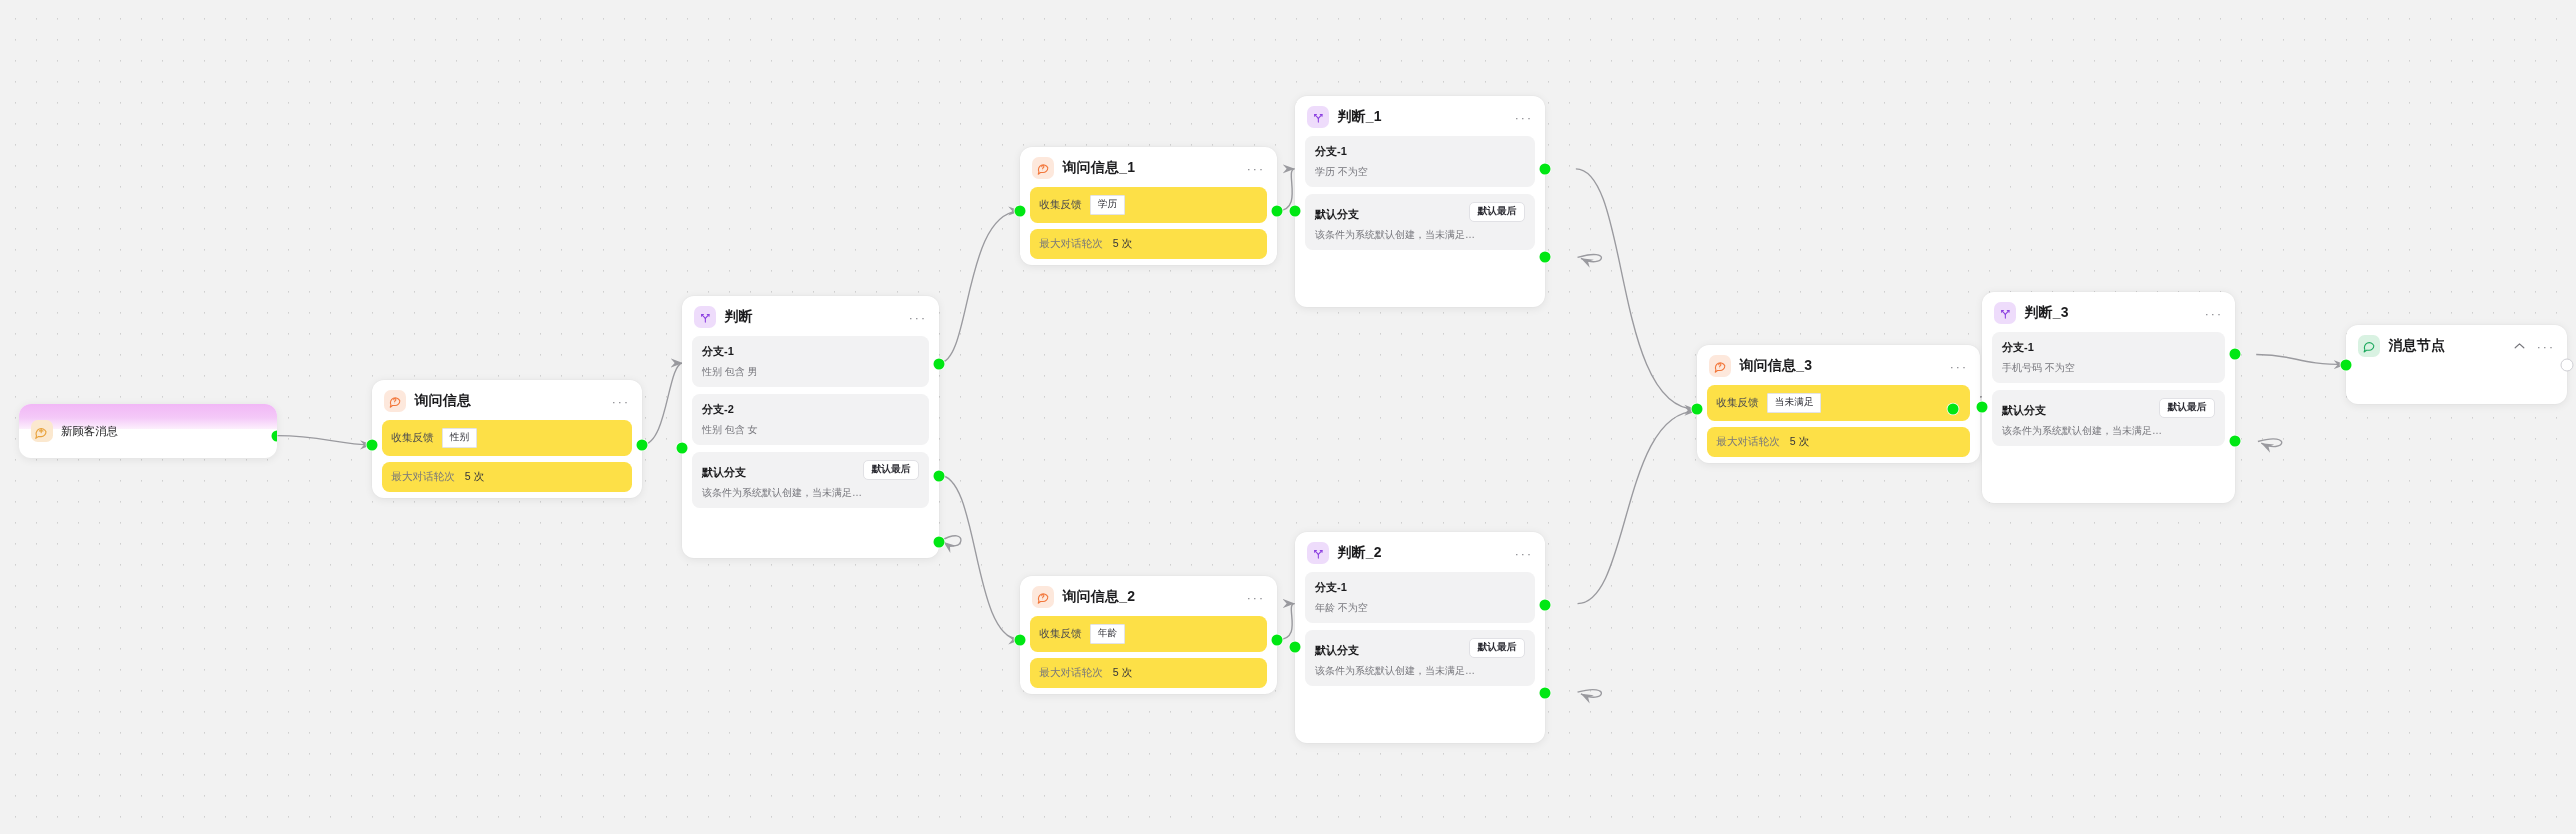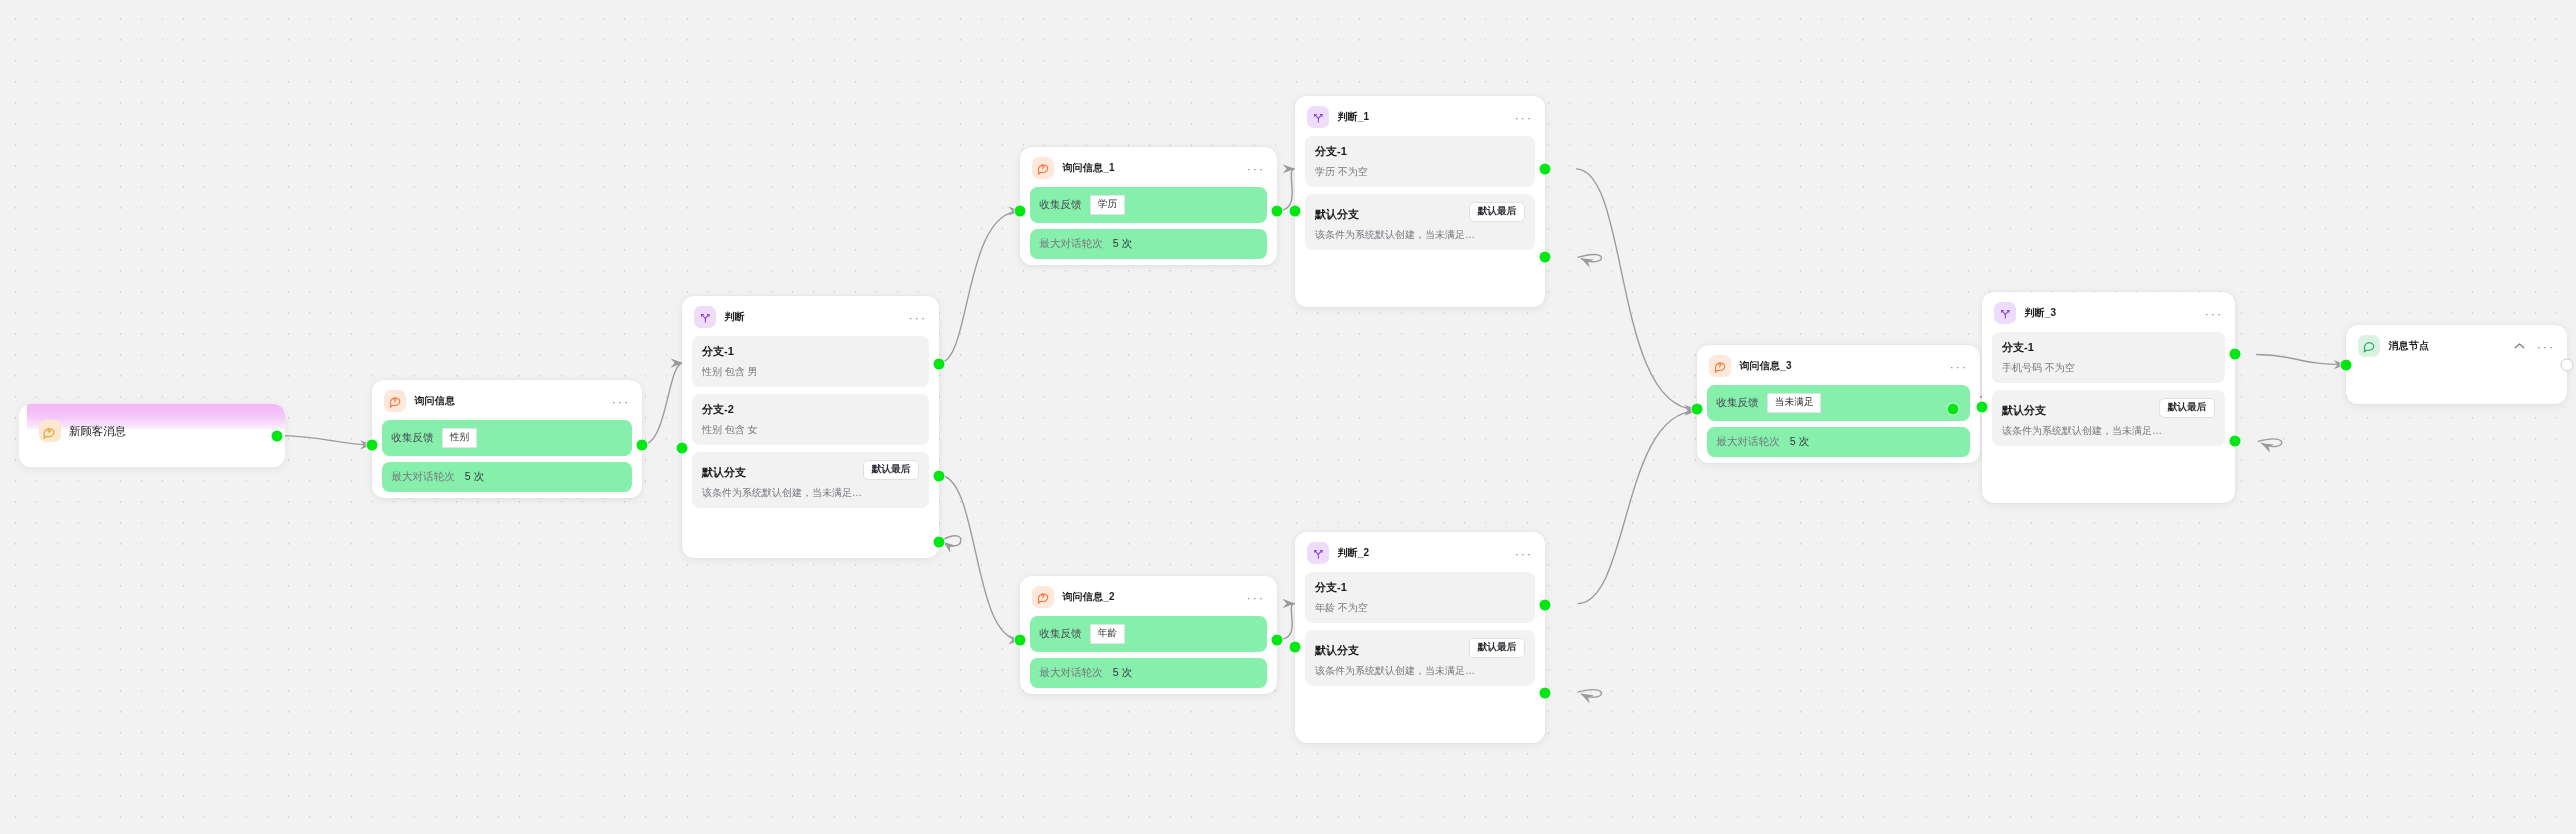--- a/index.html
+++ b/index.html
@@ -33,30 +33,30 @@
     display:flex;align-items:center;justify-content:center;
     flex:0 0 auto;
   }
   .node-icon svg{display:block;}
   .ico-ask{background:#fde8dc;}
   .ico-branch{background:#eedcfb;}
   .ico-msg{background:#d9f2e2;}
   .ico-start{background:#fbe8cf;}
   .node-title{
     margin-left:8.4px;
-    font-size:10px;font-weight:bold;color:#1c1c1e;
+    font-size:14px;font-weight:bold;color:#1c1c1e;
     white-space:nowrap;letter-spacing:0.2px;
   }
   .head-tools{margin-left:auto;display:flex;align-items:center;gap:11px;}
   .chev{color:#7a7a7f;font-size:11px;line-height:1;display:block;}
   .dots{color:#8b8b90;font-size:13.5px;line-height:5px;letter-spacing:1.7px;display:block;}
 
   .node-body{padding:0 10px 10px 10px;}
   .row{
-    background:#86efac;border-radius:7.6px;
+    background:#fde047;border-radius:7.6px;
     padding:7.6px 9.3px;margin-bottom:6.8px;
     display:flex;align-items:center;
     box-sizing:border-box;
   }
   .row:last-child{margin-bottom:0;}
   .row-label{font-size:10.6px;color:#4a4a4f;white-space:nowrap;}
   .row-label.dim{color:#76767c;}
   .chip{
     margin-left:8.4px;background:#ffffff;border:0.8px solid #e3e3e6;
     border-radius:1px;padding:2.5px 6.8px;font-size:9.7px;color:#33333a;
@@ -135,21 +135,21 @@
       <path d="M1868,820 C1910,808 1900,836 1872,822"></path>
 
       <path d="M2312,485 C2345,485 2330,470 2347,470"></path>
 
       <path d="M2672,420 C2720,420 2720,432 2778,432"></path>
 
       <path d="M2674,523 C2716,511 2706,539 2678,525"></path>
     </g>
   </svg>
 
-  <div class="start-node" style="left:18.6px;top:404px;width:258px;height:63px;padding-left:8px;">
+  <div class="start-node" style="left:18.6px;top:404px;width:258px;height:54px;">
     <div class="start-grad"></div>
     <div class="start-inner">
       <span class="node-icon ico-start">
         <svg width="14.4" height="14.4" viewBox="0 0 24 24" fill="none" stroke="#e8a23c" stroke-width="1.9" stroke-linecap="round" stroke-linejoin="round">
           <path d="M20 13a8 8 0 0 1-8 8H7l-4 3 1.2-4.2A8 8 0 1 1 20 13z"></path>
           <path d="M12 8.5v6M9 11.5h6"></path>
         </svg>
       </span>
       <span class="start-title">新顾客消息</span>
     </div>

